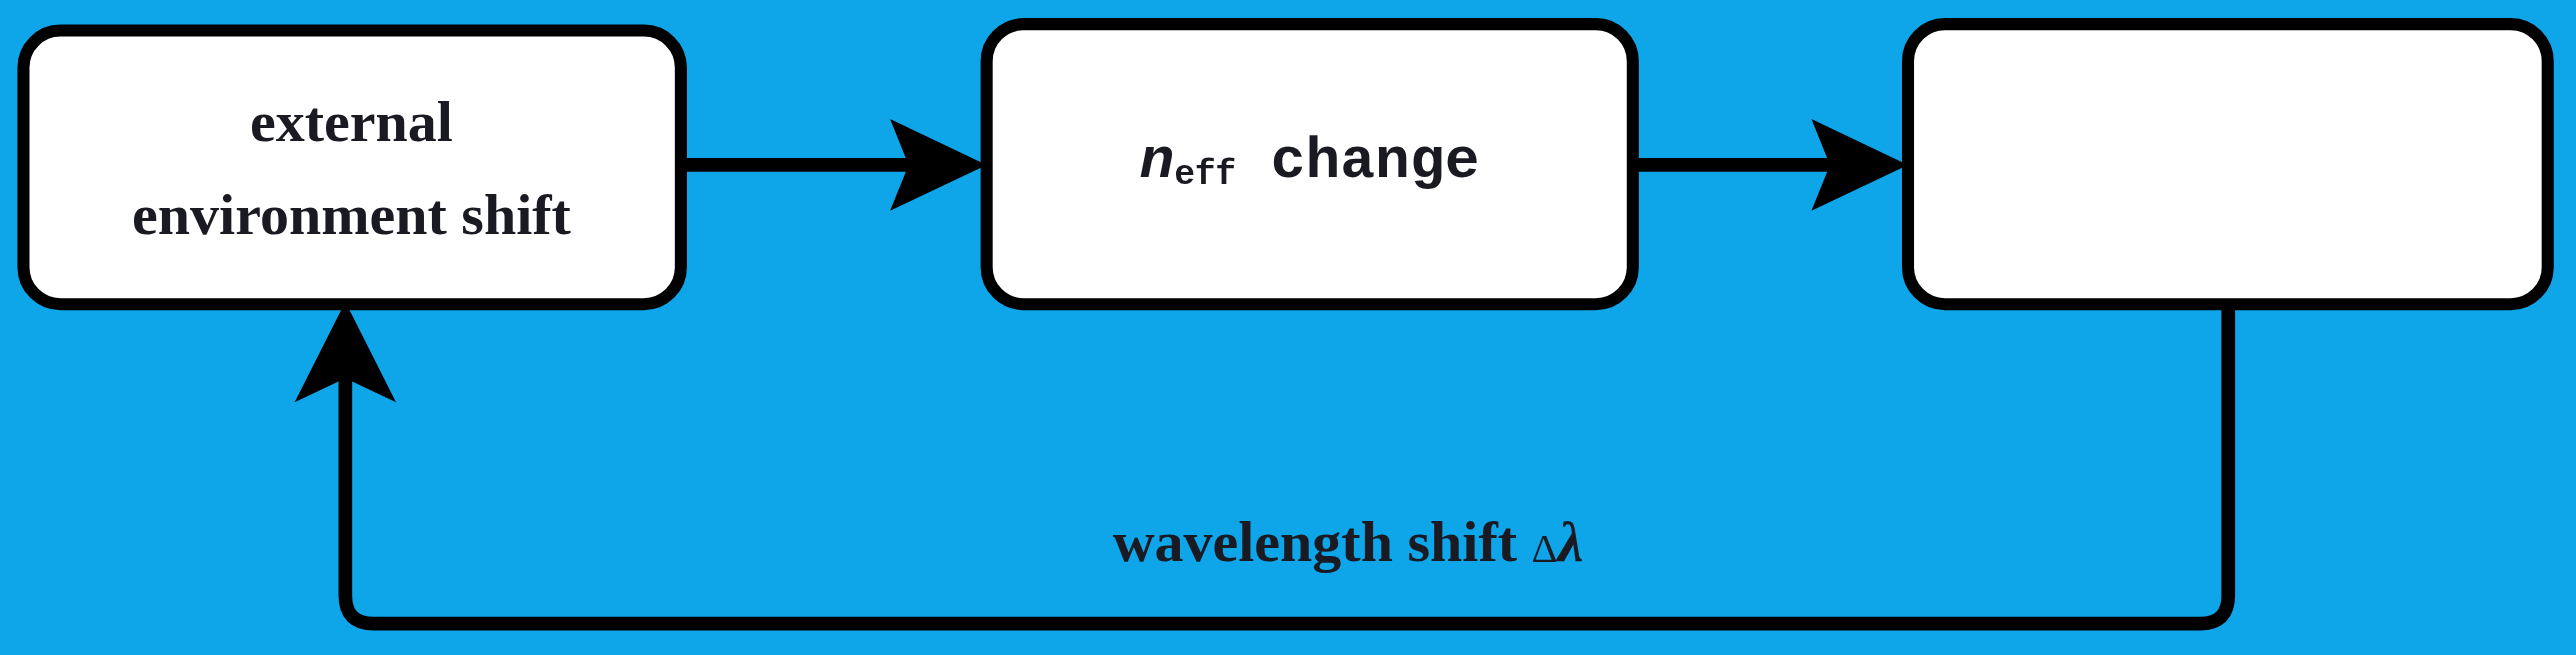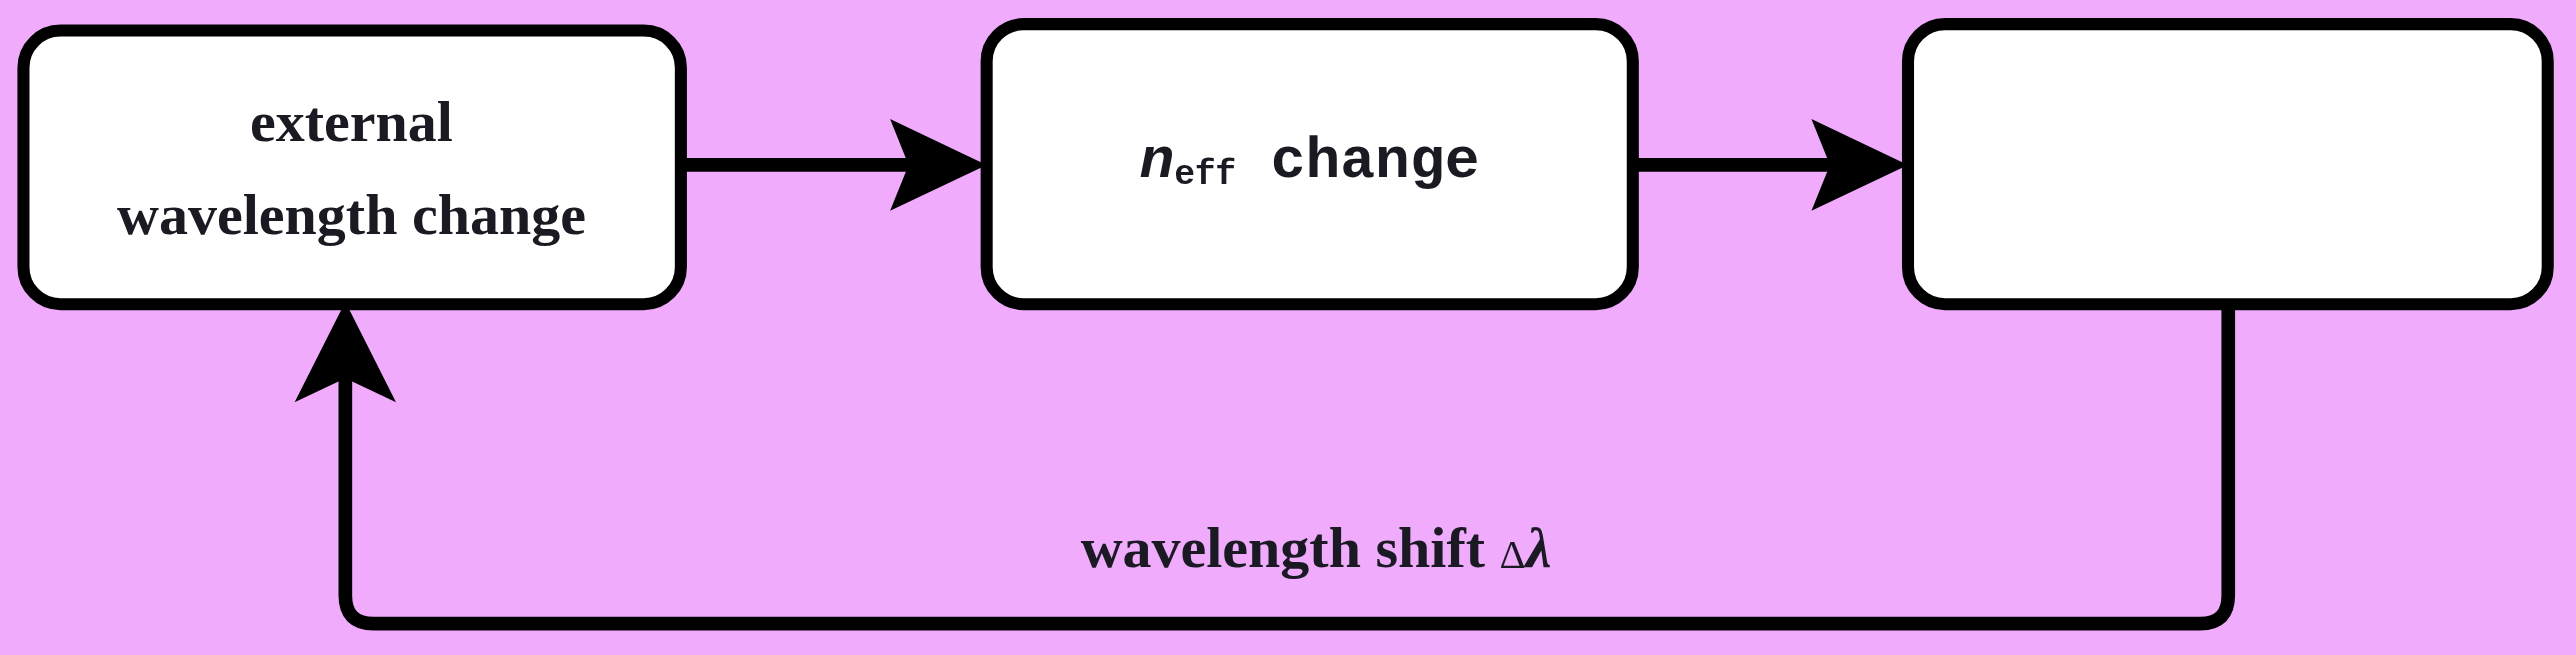--- a/index.html
+++ b/index.html
@@ -4,21 +4,21 @@
 <style>
   html, body {
     margin: 0;
     padding: 0;
     background: #ffffff;
   }
   #canvas {
     position: relative;
     width: 2576px;
     height: 655px;
-    background: #f0abfc;
+    background: #0ea5e9;
     overflow: hidden;
     font-family: "Liberation Serif", "DejaVu Serif", serif;
   }
   .flow-svg {
     position: absolute;
     top: 0;
     left: 0;
     width: 2576px;
     height: 655px;
   }
@@ -57,28 +57,28 @@
   .delta {
     font-style: normal;
     font-weight: normal;
     font-size: 0.70em;
     position: relative;
     top: 0.02em;
   }
 
   #feedback-label {
     position: absolute;
-    left: 982px;
+    left: 1014px;
     top: 507px;
     width: 668px;
     text-align: center;
     color: #1a1a22;
     font-weight: bold;
     font-size: 58px;
-    line-height: 82px;
+    line-height: 69px;
     white-space: nowrap;
   }
 </style>
 </head>
 <body>
 
 <div id="canvas">
 
   <svg class="flow-svg" viewBox="0 0 3199 814" xmlns="http://www.w3.org/2000/svg">
 
@@ -94,21 +94,21 @@
     <line x1="2028" y1="205" x2="2305" y2="205" stroke="#000000" stroke-width="17"></line>
     <path d="M 2370 205 L 2250 148 L 2273 205 L 2250 262 Z" fill="#000000"></path>
 
     <path d="M 2768 378 L 2768 740 Q 2768 775 2733 775 L 463 775 Q 428 775 428 740 L 428 450" fill="none" stroke="#000000" stroke-width="17" stroke-linecap="butt" stroke-linejoin="round"></path>
     <path d="M 428 375 L 365 500 L 428 470 L 491 500 Z" fill="#000000"></path>
   </svg>
 
   <div class="node-box" id="box-external">
     <span class="node-label">
       <span class="ln">external</span>
-      <span class="ln">wavelength change</span>
+      <span class="ln">environment shift</span>
     </span>
   </div>
 
   <div class="node-box" id="box-neff">
     <span class="node-label"><span class="sym-italic">n</span><span class="sub">eff</span><span>&nbsp;</span><span>change</span></span>
   </div>
 
 
   <div id="feedback-label"><span>wavelength shift</span><span>&nbsp;</span><span class="delta">Δ</span><span class="lambda">λ</span></div>
 

